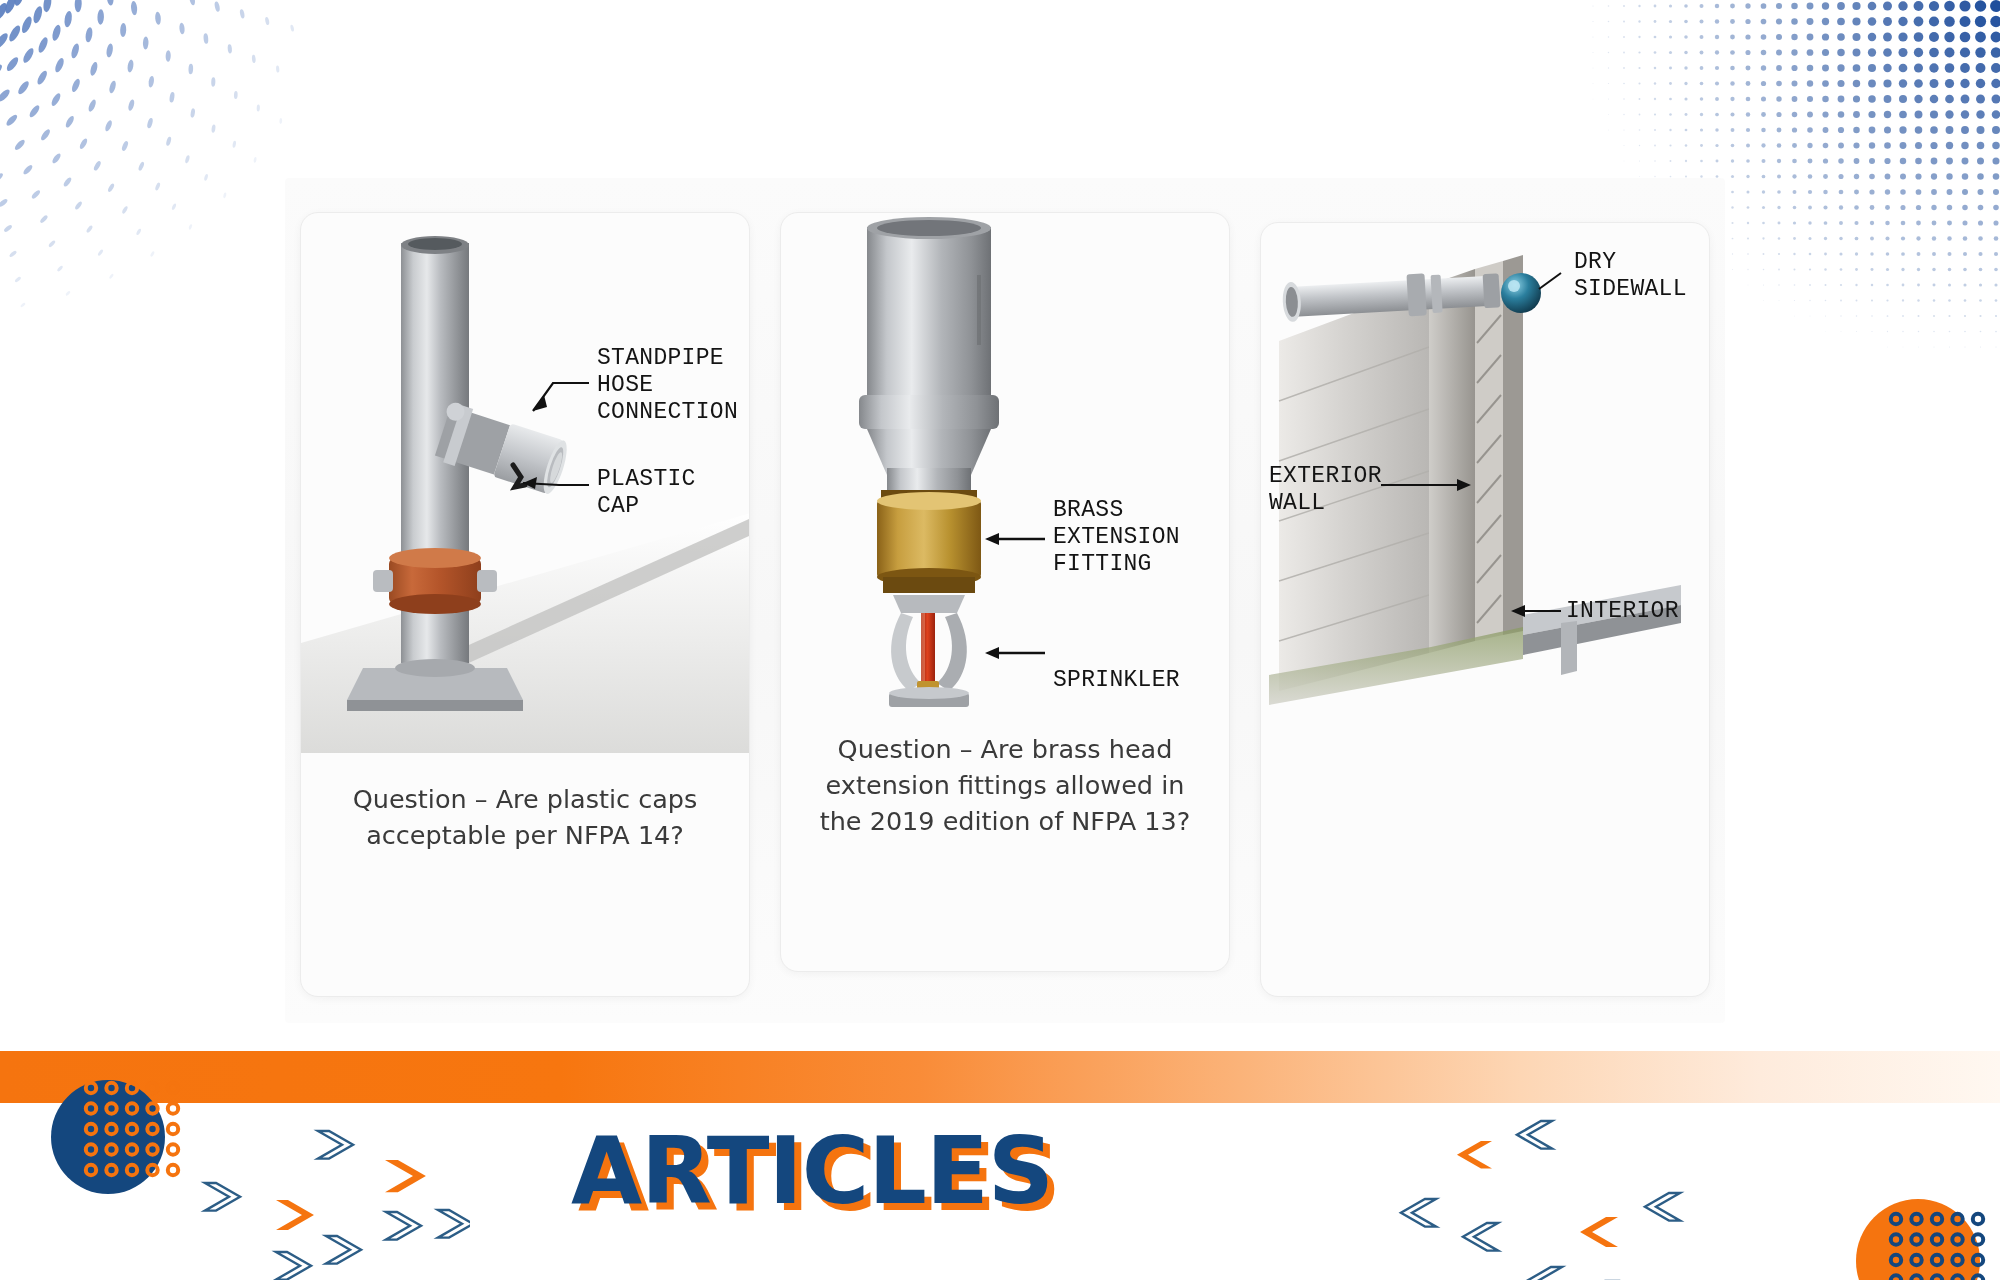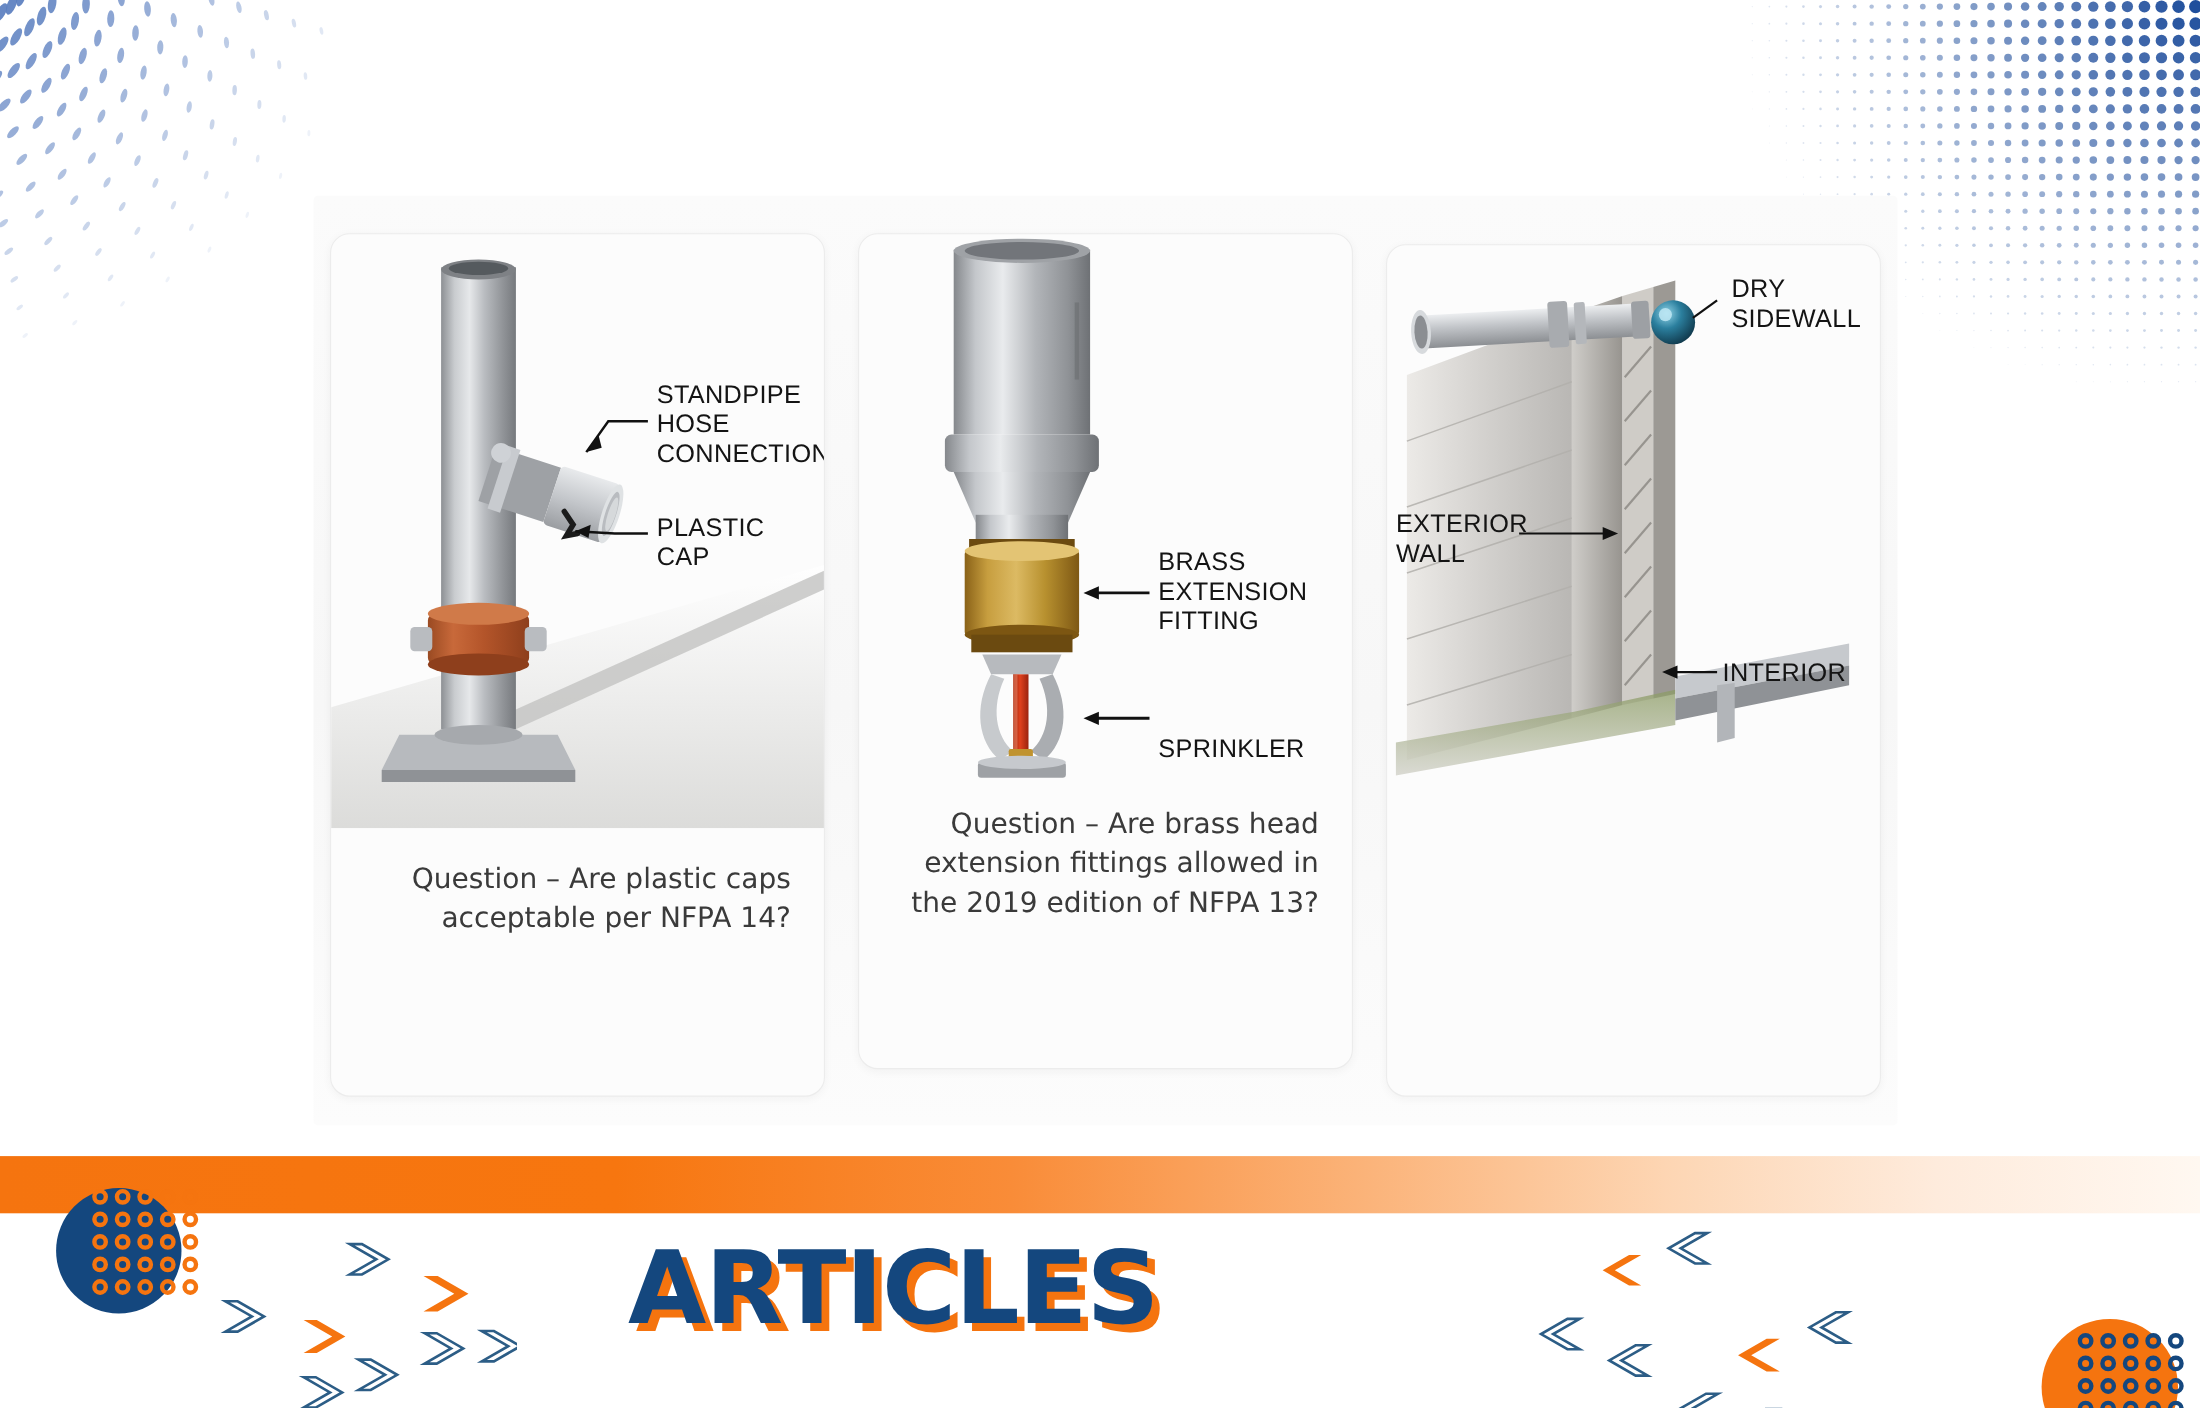--- a/index.html
+++ b/index.html
@@ -89,34 +89,34 @@
     width: 100%;
     flex: 0 0 auto;
   }
   .fig1 { height: 540px; }
   .fig2 { height: 500px; }
   .fig3 { height: 500px; }
 
   .card-caption {
     flex: 1 1 auto;
     padding: 0 30px;
-    text-align: right;
+    text-align: center;
     font-family: "DejaVu Sans", sans-serif;
     font-size: 25.5px;
     line-height: 1.42;
     color: #3a3a3a;
   }
   .cap1 { padding-top: 28px; }
   .cap2 { padding-top: 18px; }
   .cap3 { padding-top: 18px; }
 
   
   .annot {
     position: absolute;
-    font-family: Liberation Sans, sans-serif;
+    font-family: Liberation Mono, monospace;
     font-size: 23px;
     line-height: 1.18;
     color: #141414;
     letter-spacing: 0.3px;
     white-space: pre-line;
   }
 
   
   .orange-bar {
     position: absolute;

